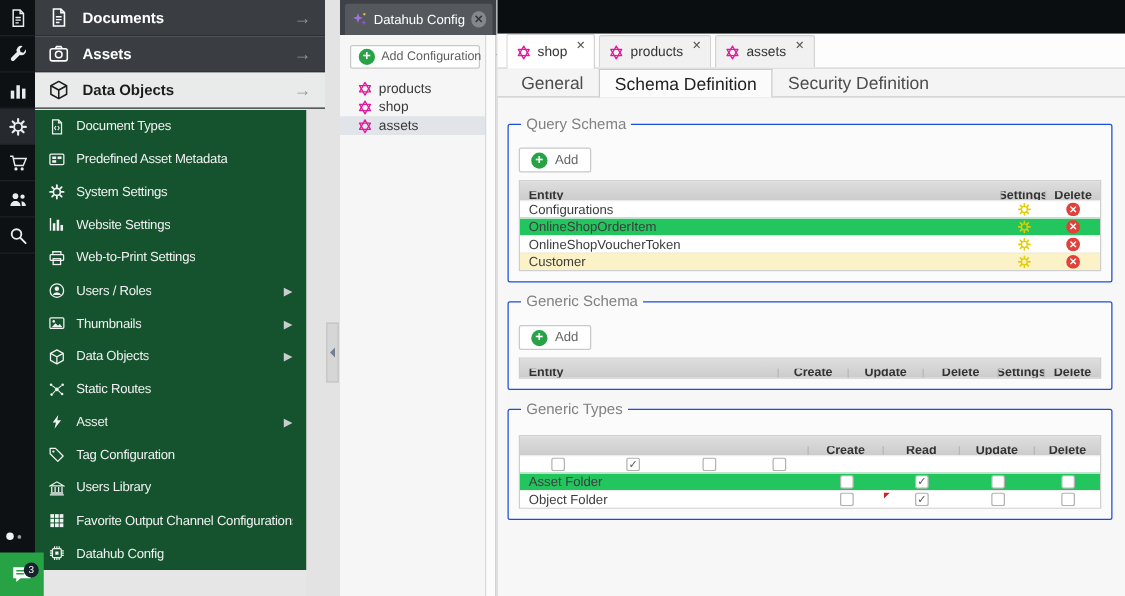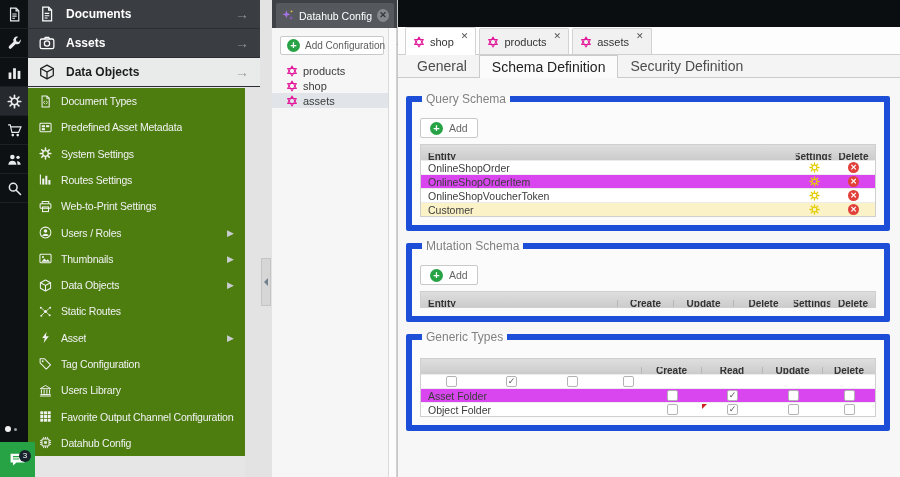--- a/index.html
+++ b/index.html
@@ -29,21 +29,21 @@
   .acc-row { height:29px; background:#3a3e42; border-bottom:1px solid #2b2e32;
              display:flex; align-items:center; gap:11px; padding:0 11px;
              color:#fff; font-size:12px; font-weight:bold; cursor:pointer; }
   .acc-row .icon svg { width:16px; height:16px; display:block; }
   .acc-row .acc-arrow { margin-left:auto; color:#8d9399; font-size:14px; font-weight:normal; }
   .acc-row.active { background:#e9eaea; color:#1d1d1d; }
   .acc-row.active .acc-arrow { color:#9a9a9a; }
 
   
   .settings-menu { position:absolute; left:28px; top:88px; width:217px; height:368px;
-                   background:#4d7c0f; z-index:25; display:flex; flex-direction:column; }
+                   background:#14532d; z-index:25; display:flex; flex-direction:column; }
   .menu-item { flex:1; display:flex; align-items:center; gap:9px; padding:0 11px;
                color:#f1f2f3; cursor:pointer; }
   .menu-item .icon svg { width:13px; height:13px; display:block; }
   .menu-item .mi-label { font-size:10.5px; letter-spacing:-0.2px; white-space:nowrap; overflow:hidden; }
   .menu-item .mi-arrow { margin-left:auto; color:#c9cdd1; font-size:9px; }
 
   
   .backdrop-strip { position:absolute; left:245px; top:0; width:27px; height:477px; background:#e3e3e3; z-index:5; }
   .splitter-handle { position:absolute; left:16px; top:258px; width:10px; height:48px;
                      background:#d6d6d6; border:1px solid #c4c4c4; cursor:pointer;
@@ -94,35 +94,35 @@
   .tab .icon svg { width:12px; height:12px; display:block; }
   .tab .tab-close { font-size:9px; color:#555; position:relative; top:-6px; margin-left:2px; cursor:pointer; }
   .subtabbar { height:23px; background:#f4f4f4; border-bottom:1px solid #cbcbcb;
                display:flex; align-items:flex-end; padding-left:7px; }
   .subtab { height:22px; display:flex; align-items:center; padding:0 12px;
             font-size:14px; color:#4c4c4c; cursor:pointer; white-space:nowrap; }
   .subtab.active { background:#fbfbfb; border:1px solid #cbcbcb; border-bottom:none;
                    margin-bottom:-1px; height:23px; color:#222; }
   .content { padding:14px 10px 0 8px; }
 
-  fieldset { border:6px solid #1d4ed8; border-radius:2px; background:#fbfbfb;
+  fieldset { border:1px solid #1d4ed8; border-radius:2px; background:#fbfbfb;
              margin-bottom:8px; padding:2px 8px 8px 8px; }
   legend { font-size:12px; color:#818181; padding:0 4px; margin-left:2px; }
   .add-btn { display:inline-flex; align-items:center; gap:6px; height:20px; padding:0 9px;
              margin:10px 0 6px 0; border:1px solid #c9c9c9; border-radius:2px; background:#fff;
              font-size:10.5px; color:#666; cursor:pointer; }
 
   .grid { border:1px solid #cfcfcf; background:#fff; }
   .g-head { display:flex; height:15px; background:linear-gradient(#dedede,#cccccc);
             font-size:10px; font-weight:bold; color:#333; }
   .g-head .cell { display:flex; align-items:center; border-right:1px solid #b7b7b7; cursor:pointer;margin-top:8px; }
   .g-head .cell:last-child { border-right:none; }
   .g-row { display:flex; height:14px; align-items:center; font-size:10.5px; color:#3c3c3c;
            border-top:1px solid #ececec; background:#fff; }
-  .g-row.alt { background:#d946ef; }
+  .g-row.alt { background:#22c55e; }
   .g-row.highlight { background:var(--row-highlight); }
   .cell { padding-left:7px; overflow:hidden; white-space:nowrap; }
   .cell.center { justify-content:center; display:flex; align-items:center; padding-left:0; position:relative; }
   .flex1 { flex:1; } .w36{width:36px;} .w43{width:43px;} .w37{width:37px;} .w44{width:44px;}
   .w56{width:56px;} .w60{width:60px;} .w61{width:61px;} .w52{width:52px;}
 
   .gear-ic { color:var(--settings-yellow); cursor:pointer; }
   .gear-ic svg { width:11px; height:11px; display:block; }
   .del-ic { width:11px; height:11px; border-radius:50%; background:var(--delete-red);
             color:#fff; font-size:8px; line-height:11px; text-align:center; font-weight:bold; cursor:pointer; }
@@ -295,21 +295,21 @@
       </div>
       <div class="menu-item">
         <span class="icon">
           <svg viewBox="0 0 14 14">
             <path d="M1.5 1.5v11" stroke="currentColor" stroke-width="1.2"></path>
             <rect x="3.5" y="6" width="2.2" height="6.5" fill="currentColor"></rect>
             <rect x="6.8" y="3" width="2.2" height="9.5" fill="currentColor"></rect>
             <rect x="10.1" y="7.5" width="2.2" height="5" fill="currentColor"></rect>
           </svg>
         </span>
-        <span class="mi-label">Routes Settings</span>
+        <span class="mi-label">Website Settings</span>
       </div>
       <div class="menu-item">
         <span class="icon">
           <svg viewBox="0 0 14 14">
             <path d="M3.5 4V1.5h7V4" fill="none" stroke="currentColor" stroke-width="1.1"></path>
             <rect x="1.2" y="4" width="11.6" height="5" rx="0.8" fill="none" stroke="currentColor" stroke-width="1.1"></rect>
             <rect x="3.8" y="7.5" width="6.4" height="5" fill="none" stroke="currentColor" stroke-width="1.1"></rect>
           </svg>
         </span>
         <span class="mi-label">Web-to-Print Settings</span>
@@ -536,21 +536,21 @@
               </div>
               <div class="cell w36 center">
                 <span>Settings</span>
               </div>
               <div class="cell w43 center">
                 <span>Delete</span>
               </div>
             </div>
           <div class="g-body">
               <div class="g-row">
-                <div class="cell flex1">OnlineShopOrder</div>
+                <div class="cell flex1">Configurations</div>
                 <div class="cell w36 center">
                   <span class="gear-ic">
                     <svg viewBox="0 0 14 14">
                       <g stroke="currentColor" stroke-width="1.6" stroke-linecap="round">
                         <path d="M7 1.2v1.9M7 10.9v1.9M1.2 7h1.9M10.9 7h1.9M2.9 2.9 4.2 4.2M9.8 9.8l1.3 1.3M2.9 11.1 4.2 9.8M9.8 4.2l1.3-1.3"></path>
                       </g>
                       <circle cx="7" cy="7" r="3" fill="none" stroke="currentColor" stroke-width="1.4"></circle>
                     </svg>
                   </span>
                 </div>
@@ -604,21 +604,21 @@
                 </div>
                 <div class="cell w43 center">
                   <span class="del-ic">✕</span>
                 </div>
               </div>
             </div>
         </div>
       </fieldset>
 
       <fieldset>
-        <legend>Mutation Schema</legend>
+        <legend>Generic Schema</legend>
         <button class="add-btn">
           <span class="plus-circle">+</span>
           <span>Add</span>
         </button>
         <div class="grid">
           <div class="g-head">
               <div class="cell flex1">
                 <span>Entity</span>
               </div>
               <div class="cell w56 center">

